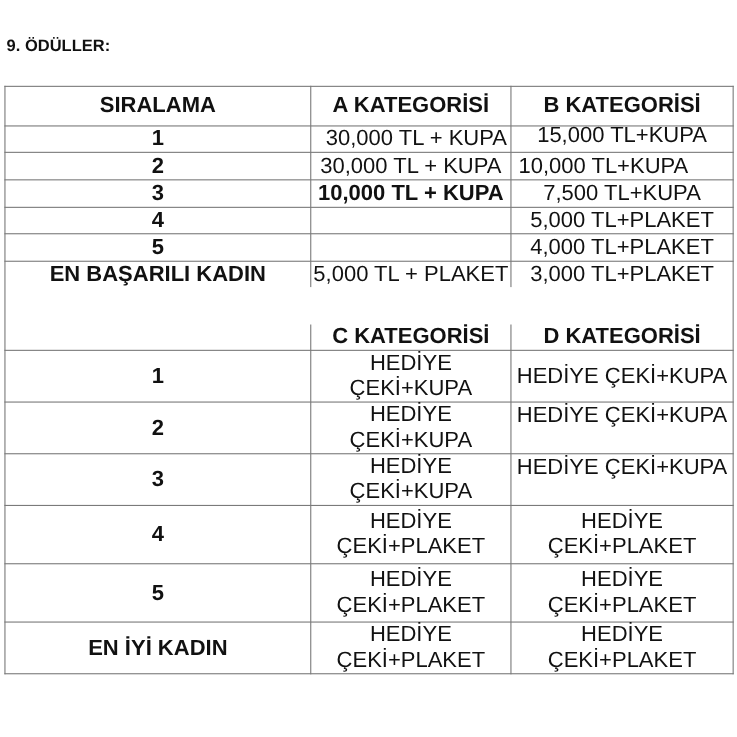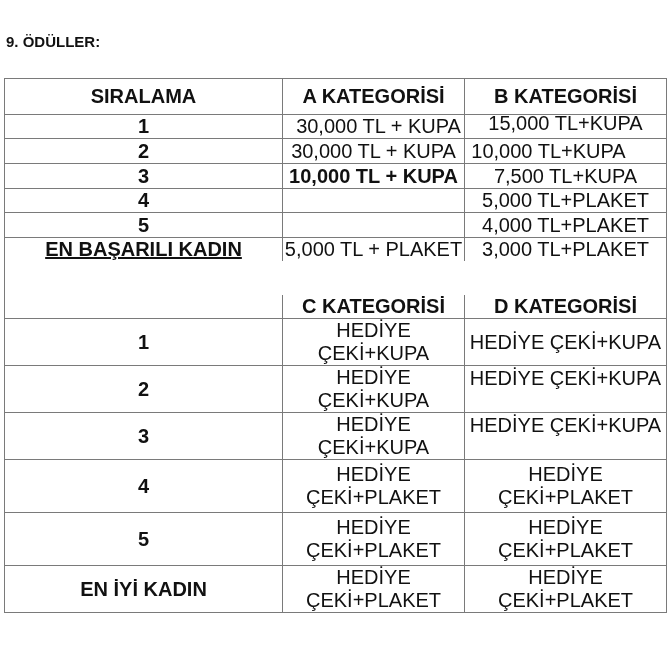--- a/index.html
+++ b/index.html
@@ -61,21 +61,21 @@
   <div class="cell" style="left:465px;top:164px;width:201px;height:24px;">7,500 TL+KUPA</div>
 
   <div class="cell b" style="left:5px;top:189px;width:277px;height:23px;">4</div>
   <div class="cell" style="left:283px;top:189px;width:181px;height:23px;"></div>
   <div class="cell" style="left:465px;top:189px;width:201px;height:23px;">5,000 TL+PLAKET</div>
 
   <div class="cell b" style="left:5px;top:213px;width:277px;height:24px;">5</div>
   <div class="cell" style="left:283px;top:213px;width:181px;height:24px;"></div>
   <div class="cell" style="left:465px;top:213px;width:201px;height:24px;">4,000 TL+PLAKET</div>
 
-  <div class="cell b" style="left:5px;top:238px;width:277px;height:23px;text-decoration:underline;">EN BAŞARILI KADIN</div>
+  <div class="cell b" style="left:5px;top:238px;width:277px;height:23px;">EN BAŞARILI KADIN</div>
   <div class="cell" style="left:283px;top:238px;width:181px;height:23px;">5,000 TL + PLAKET</div>
   <div class="cell" style="left:465px;top:238px;width:201px;height:23px;">3,000 TL+PLAKET</div>
 
   <div class="cell b" style="left:283px;top:295px;width:181px;height:23px;text-align:right;">C KATEGORİSİ</div>
   <div class="cell b" style="left:465px;top:295px;width:201px;height:23px;">D KATEGORİSİ</div>
 
   <div class="cell b" style="left:5px;top:319px;width:277px;height:46px;">1</div>
   <div class="cell" style="left:283px;top:319px;width:181px;height:46px;flex-direction:column;">
     <span>HEDİYE</span>
     <span>ÇEKİ+KUPA</span>

